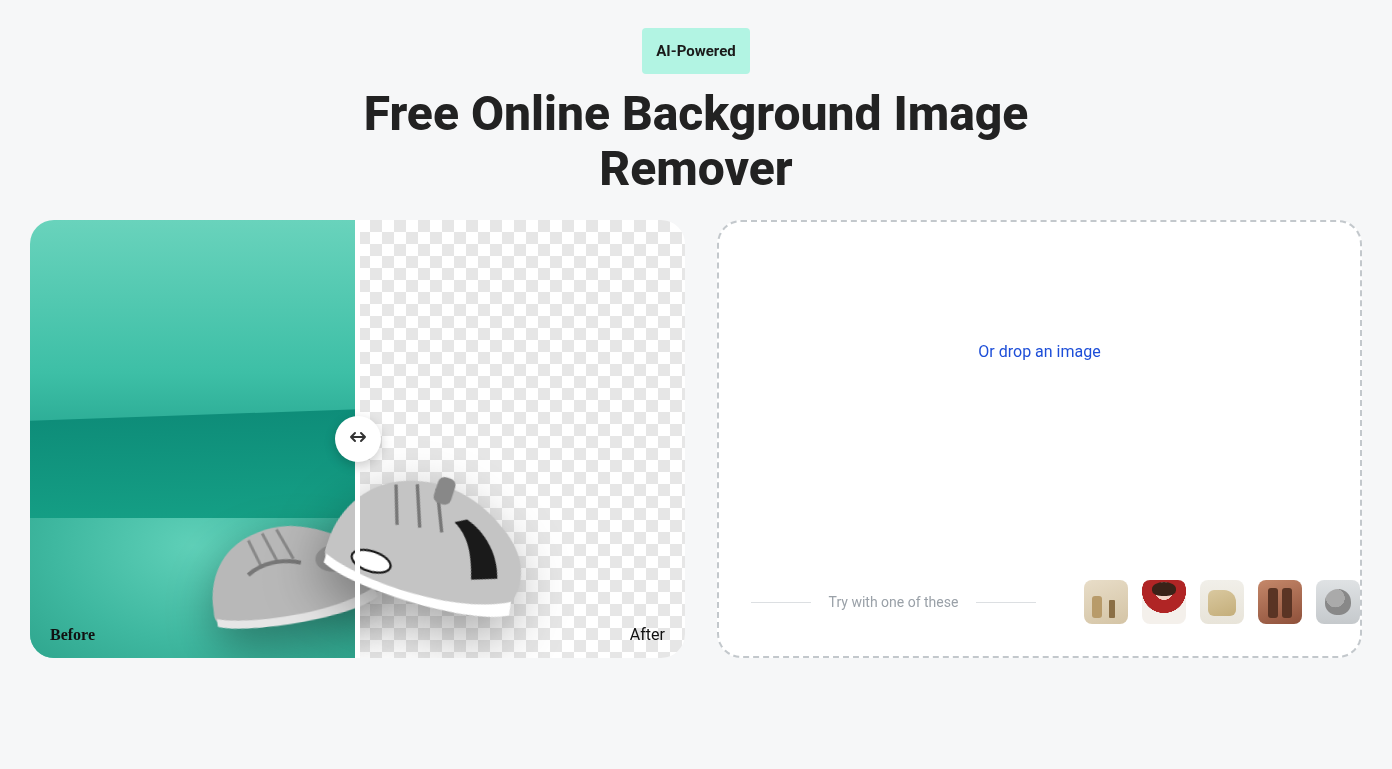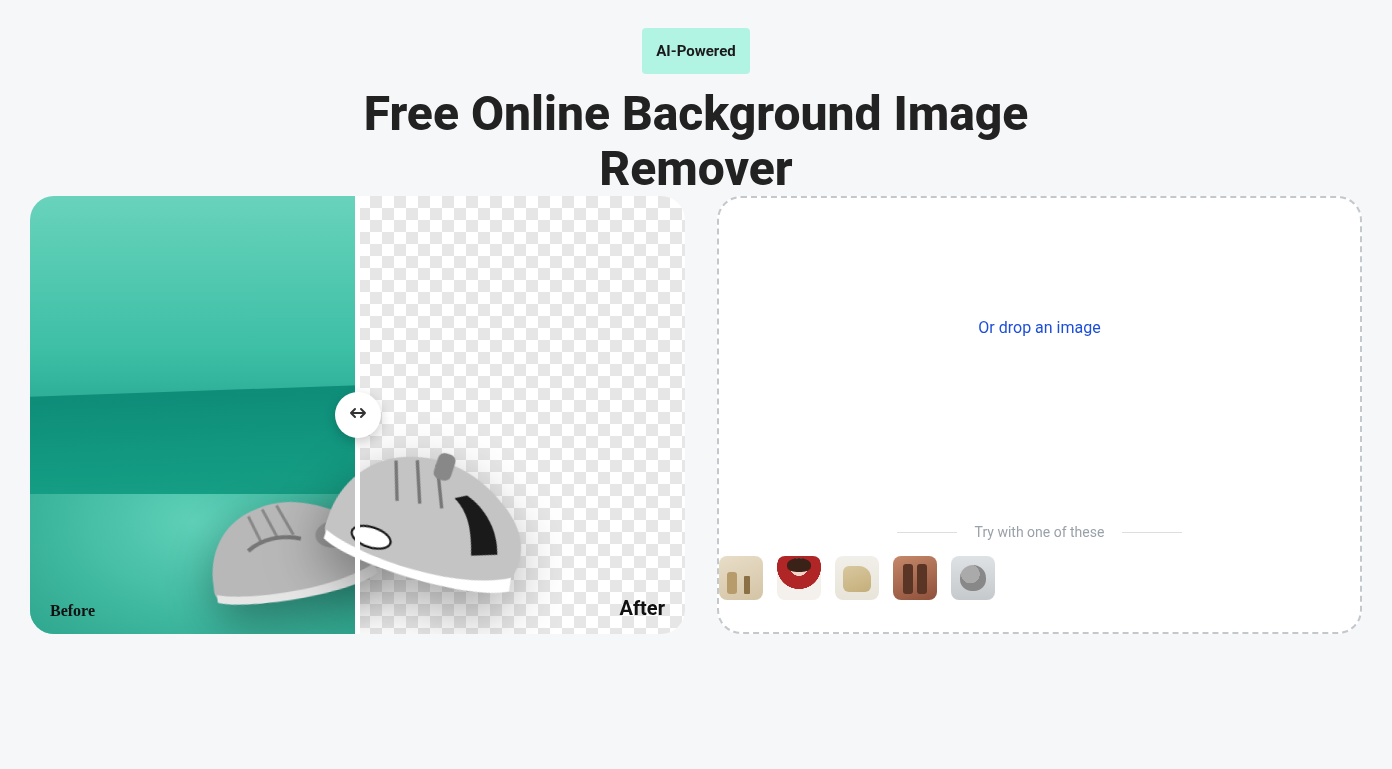--- a/index.html
+++ b/index.html
@@ -29,20 +29,21 @@
       border-radius: 4px;
       margin-bottom: 12px;
     }
     .title {
       font-size: 48px;
       font-weight: 800;
       color: #222;
       text-align: center;
       line-height: 1.15;
       max-width: 720px;
+      margin-bottom: 24px;
     }
     .subtitle {
       font-size: 19px;
       color: #7d8590;
       text-align: center;
       max-width: 720px;
       line-height: 1.5;
       margin-bottom: 48px;
     }
     .main-row {
@@ -147,22 +148,22 @@
       bottom: 14px;
       font-weight: 700;
       font-size: 16px;
       color: #111;
       font-family: Liberation Serif, serif;
     }
     .label-after {
       position: absolute;
       right: 20px;
       bottom: 14px;
-      font-weight: 700;
-      font-size: 20px;
+      font-weight: 400;
+      font-size: 16px;
       color: #111;
     }
     .upload-box {
       flex: 1;
       height: 438px;
       border: 2px dashed #c3c8cc;
       border-radius: 24px;
       background: #fff;
       display: flex;
       flex-direction: column;
@@ -190,22 +191,22 @@
     }
     .drop-text {
       font-size: 16px;
       color: #1d4ed8;
       margin-bottom: 70px;
     }
     .try-row {
       position: absolute;
       bottom: 32px;
       display: flex;
-      flex-direction: column;
-      align-items: flex-start;
+      flex-direction: row;
+      align-items: center;
       gap: 16px;
       width: 100%;
     }
     .try-label-wrap {
       display: flex;
       align-items: center;
       gap: 18px;
       color: #9aa1a8;
       font-size: 14px;
       width: 100%;

